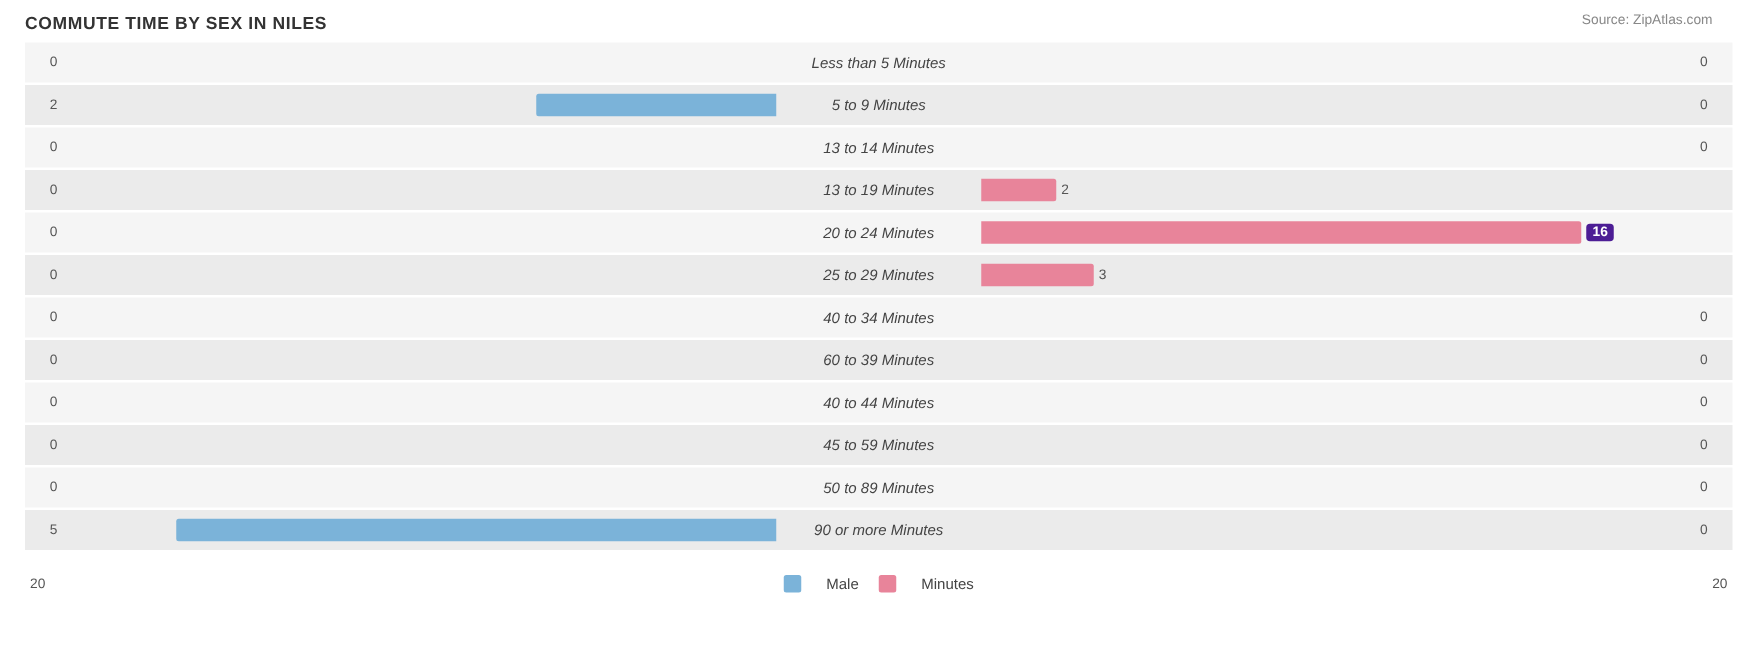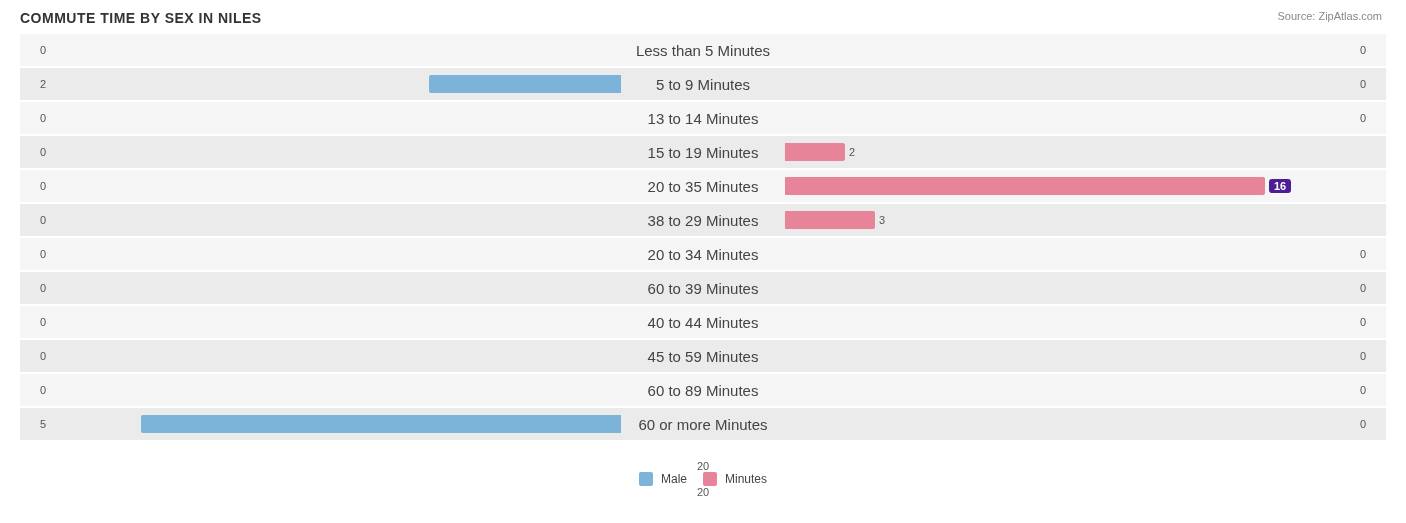--- a/index.html
+++ b/index.html
@@ -20,21 +20,21 @@
       font-size: 14px;
       font-weight: bold;
       text-transform: uppercase;
       color: #333;
       margin-bottom: 8px;
       letter-spacing: 0.5px;
     }
     .source-text {
       position: absolute;
       top: 10px;
-      right: 24px;
+      right: 36px;
       font-size: 11px;
       color: #888;
     }
     .chart-area {
       position: relative;
       width: 100%;
       height: 420px;
     }
     .row {
       display: flex;
@@ -57,26 +57,27 @@
       flex-shrink: 0;
     }
     .center-label-area {
       display: flex;
       align-items: center;
       justify-content: center;
       width: 160px;
       flex-shrink: 0;
     }
     .center-label {
-      font-size: 15px;
+      font-size: 12px;
       color: #444;
       text-align: center;
       white-space: nowrap;
       background: transparent;
       z-index: 2;
+      font-style: italic;
     }
     .left-bars {
       flex: 1;
       display: flex;
       justify-content: flex-end;
       align-items: center;
       height: 20px;
       padding-right: 2px;
     }
     .right-bars {
@@ -112,35 +113,34 @@
       color: #555;
       padding-left: 4px;
       white-space: nowrap;
     }
     .bottom-section {
       display: flex;
       justify-content: space-between;
       align-items: center;
       margin-top: 6px;
       padding: 0 4px;
-      flex-direction: column;
     }
     .axis-label {
       font-size: 11px;
       color: #555;
     }
     .legend {
       display: flex;
       gap: 16px;
       align-items: center;
     }
     .legend-item {
       display: flex;
       align-items: center;
-      gap: 8px;
+      gap: 20px;
       font-size: 12px;
       color: #444;
     }
     .legend-color {
       width: 14px;
       height: 14px;
       border-radius: 2px;
     }
     .value-badge {
       background: #4c1d95;
@@ -199,63 +199,63 @@
           <div class="bar-female" style="width: 0px;"></div>
         </div>
         <div class="right-value">0</div>
       </div>
       <div class="row">
         <div class="left-value">0</div>
         <div class="left-bars">
           <div class="bar-male" style="width: 0px;"></div>
         </div>
         <div class="center-label-area">
-          <div class="center-label">15 to 19 Minutes</div>
+          <div class="center-label">13 to 19 Minutes</div>
         </div>
         <div class="right-bars">
           <div class="bar-female" style="width: 60px;"></div>
           <span class="bar-value-right">2</span>
         </div>
         <div class="right-value"></div>
       </div>
       <div class="row">
         <div class="left-value">0</div>
         <div class="left-bars">
           <div class="bar-male" style="width: 0px;"></div>
         </div>
         <div class="center-label-area">
-          <div class="center-label">20 to 35 Minutes</div>
+          <div class="center-label">20 to 24 Minutes</div>
         </div>
         <div class="right-bars">
           <div class="bar-female" style="width: 480px;"></div>
           <span class="value-badge">16</span>
         </div>
         <div class="right-value"></div>
       </div>
       <div class="row">
         <div class="left-value">0</div>
         <div class="left-bars">
           <div class="bar-male" style="width: 0px;"></div>
         </div>
         <div class="center-label-area">
-          <div class="center-label">38 to 29 Minutes</div>
+          <div class="center-label">25 to 29 Minutes</div>
         </div>
         <div class="right-bars">
           <div class="bar-female" style="width: 90px;"></div>
           <span class="bar-value-right">3</span>
         </div>
         <div class="right-value"></div>
       </div>
       <div class="row">
         <div class="left-value">0</div>
         <div class="left-bars">
           <div class="bar-male" style="width: 0px;"></div>
         </div>
         <div class="center-label-area">
-          <div class="center-label">20 to 34 Minutes</div>
+          <div class="center-label">40 to 34 Minutes</div>
         </div>
         <div class="right-bars">
           <div class="bar-female" style="width: 0px;"></div>
         </div>
         <div class="right-value">0</div>
       </div>
       <div class="row">
         <div class="left-value">0</div>
         <div class="left-bars">
           <div class="bar-male" style="width: 0px;"></div>
@@ -293,34 +293,34 @@
           <div class="bar-female" style="width: 0px;"></div>
         </div>
         <div class="right-value">0</div>
       </div>
       <div class="row">
         <div class="left-value">0</div>
         <div class="left-bars">
           <div class="bar-male" style="width: 0px;"></div>
         </div>
         <div class="center-label-area">
-          <div class="center-label">60 to 89 Minutes</div>
+          <div class="center-label">50 to 89 Minutes</div>
         </div>
         <div class="right-bars">
           <div class="bar-female" style="width: 0px;"></div>
         </div>
         <div class="right-value">0</div>
       </div>
       <div class="row">
         <div class="left-value">5</div>
         <div class="left-bars">
           <div class="bar-male" style="width: 480px;"></div>
         </div>
         <div class="center-label-area">
-          <div class="center-label">60 or more Minutes</div>
+          <div class="center-label">90 or more Minutes</div>
         </div>
         <div class="right-bars">
           <div class="bar-female" style="width: 0px;"></div>
         </div>
         <div class="right-value">0</div>
       </div>
     </div>
 
   <div class="bottom-section">
     <div class="axis-label">20</div>

